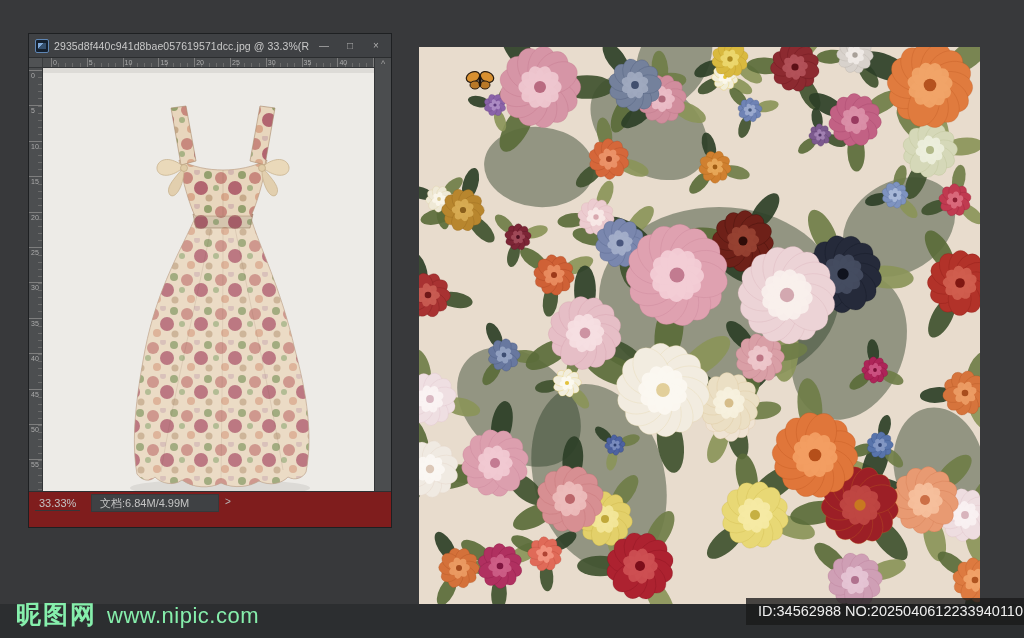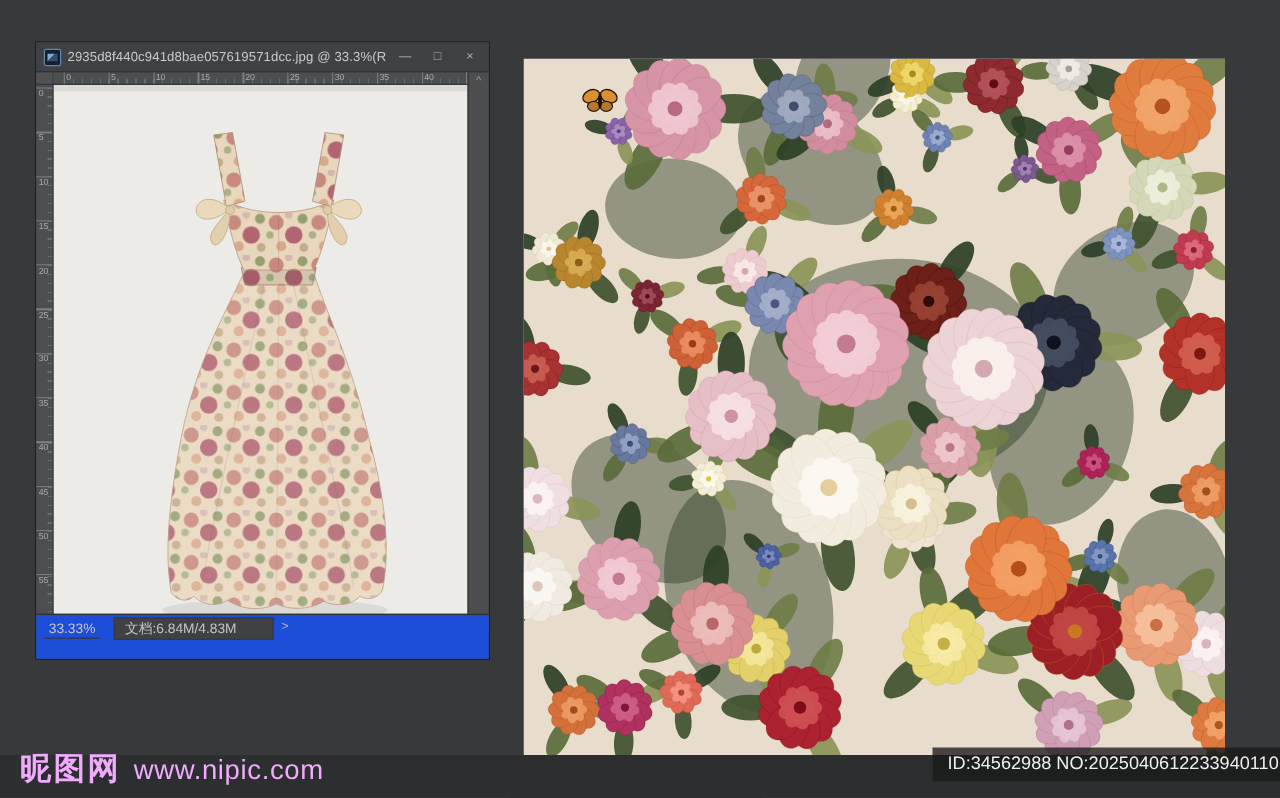--- a/index.html
+++ b/index.html
@@ -86,21 +86,21 @@
   .v-scrollbar .arrow{
     position:absolute; left:0; width:100%; text-align:center;
     color:#9d9d9d; font-size:9px; height:12px; line-height:12px;
   }
   .arrow-up{ top:0; }
   .arrow-down{ bottom:0; }
 
   
   .ps-statusbar{
     position:absolute; left:0; bottom:0; right:0; height:36px;
-    background:#1d4ed8; border-top:1px solid #2e3032;
+    background:#7f1d1d; border-top:1px solid #2e3032;
     color:#c4c4c4; font-size:11px;
   }
   .zoom-field{
     position:absolute; left:6px; top:4px; padding:1px 4px;
     border-bottom:1px solid #353739;
   }
   .doc-field{
     position:absolute; left:62px; top:2px; width:128px; height:18px;
     background:#3f4144; border:1px solid #37393b;
     line-height:17px; padding-left:8px;
@@ -116,21 +116,21 @@
   }
   .floral-wrap svg{ display:block; }
 
   
   .footer-bar{
     position:absolute; left:0; top:604px; width:1024px; height:34px;
     background:#2c2e30;
   }
   .watermark{
     position:absolute; left:16px; top:598px; display:flex; align-items:baseline;
-    color:#f0abfc;
+    color:#86efac;
   }
   .watermark-logo{ font-size:25px; font-weight:bold; letter-spacing:2px; }
   .watermark-url{ font-size:22px; font-weight:normal; margin-left:10px; letter-spacing:0.5px; }
   .id-badge{
     position:absolute; left:746px; top:598px; height:27px;
     background:rgba(25,25,25,0.78);
     color:#efefef; font-size:14.5px; line-height:27px; padding:0 12px;
     white-space:nowrap;
   }
 </style>
@@ -234,21 +234,21 @@
     </svg>
   </div>
 
   <div class="v-scrollbar">
     <div class="arrow arrow-up">^</div>
     <div class="arrow arrow-down">v</div>
   </div>
 
   <div class="ps-statusbar">
     <div class="zoom-field">33.33%</div>
-    <div class="doc-field">文档:6.84M/4.83M</div>
+    <div class="doc-field">文档:6.84M/4.99M</div>
     <div class="status-arrow">&gt;</div>
   </div>
 </div>
 
 <div class="floral-wrap">
   <svg id="floral-svg" viewBox="0 0 561 558" width="561" height="558">
       <rect x="0" y="0" width="561" height="558" fill="#e8dccd"></rect>
       <ellipse cx="300" cy="250" rx="120" ry="90" fill="#2d3f27" opacity="0.45" transform="rotate(0 300 250)"></ellipse>
       <ellipse cx="230" cy="80" rx="65" ry="45" fill="#2d3f27" opacity="0.45" transform="rotate(37 230 80)"></ellipse>
       <ellipse cx="180" cy="430" rx="95" ry="65" fill="#2d3f27" opacity="0.45" transform="rotate(74 180 430)"></ellipse>

